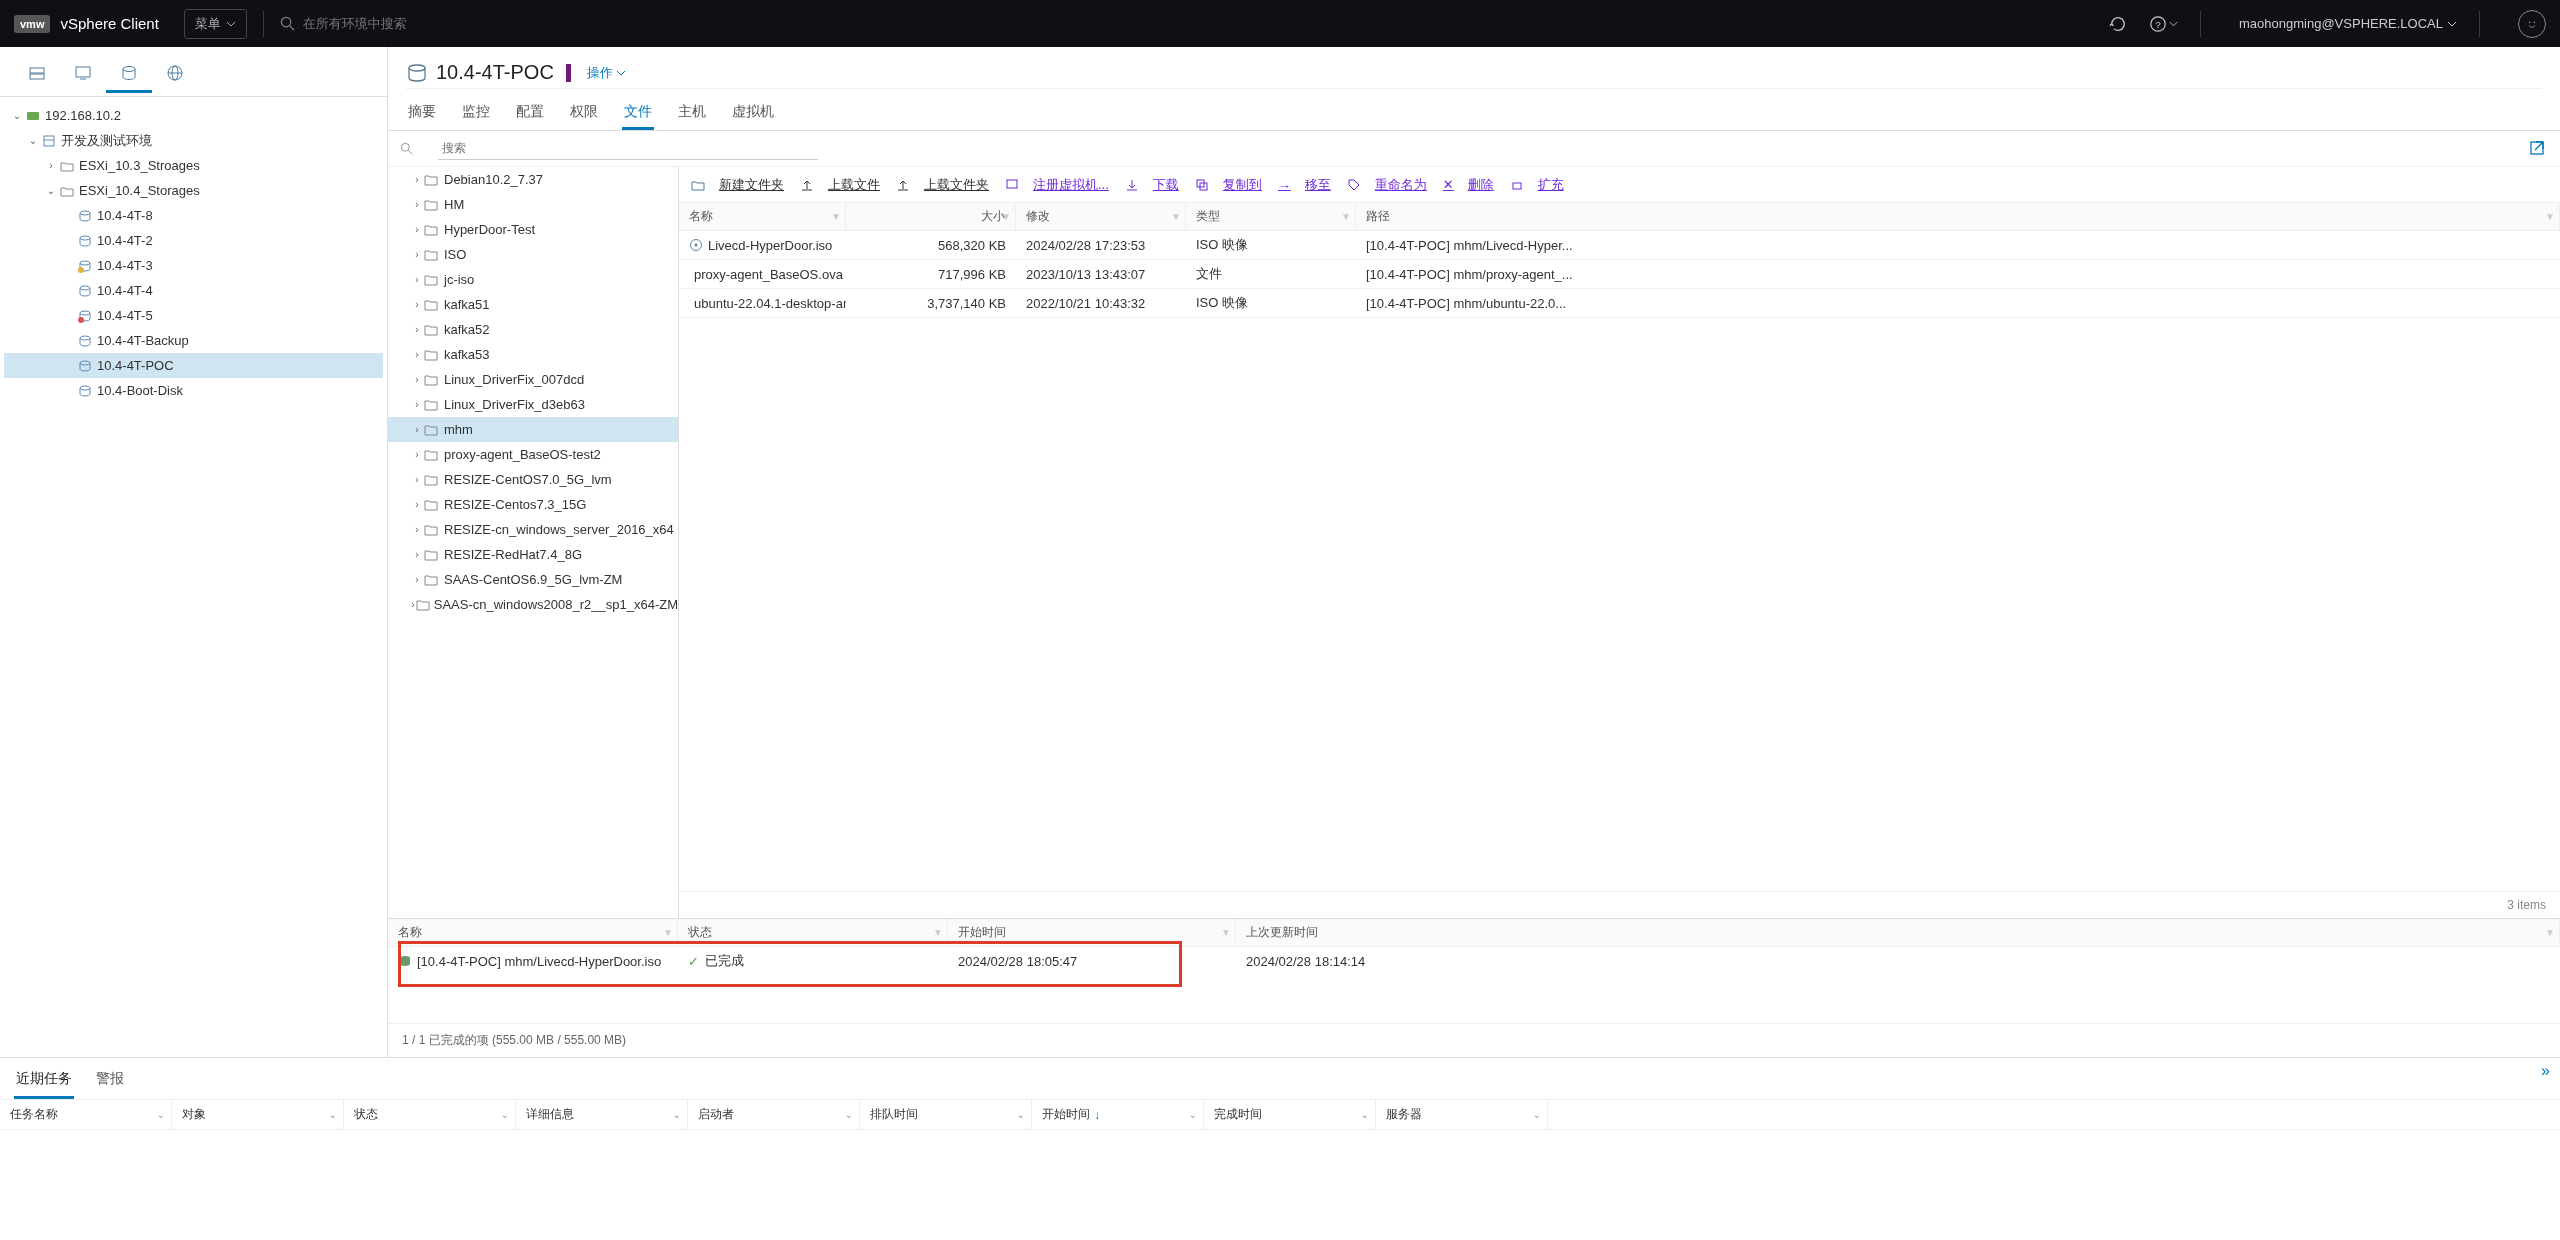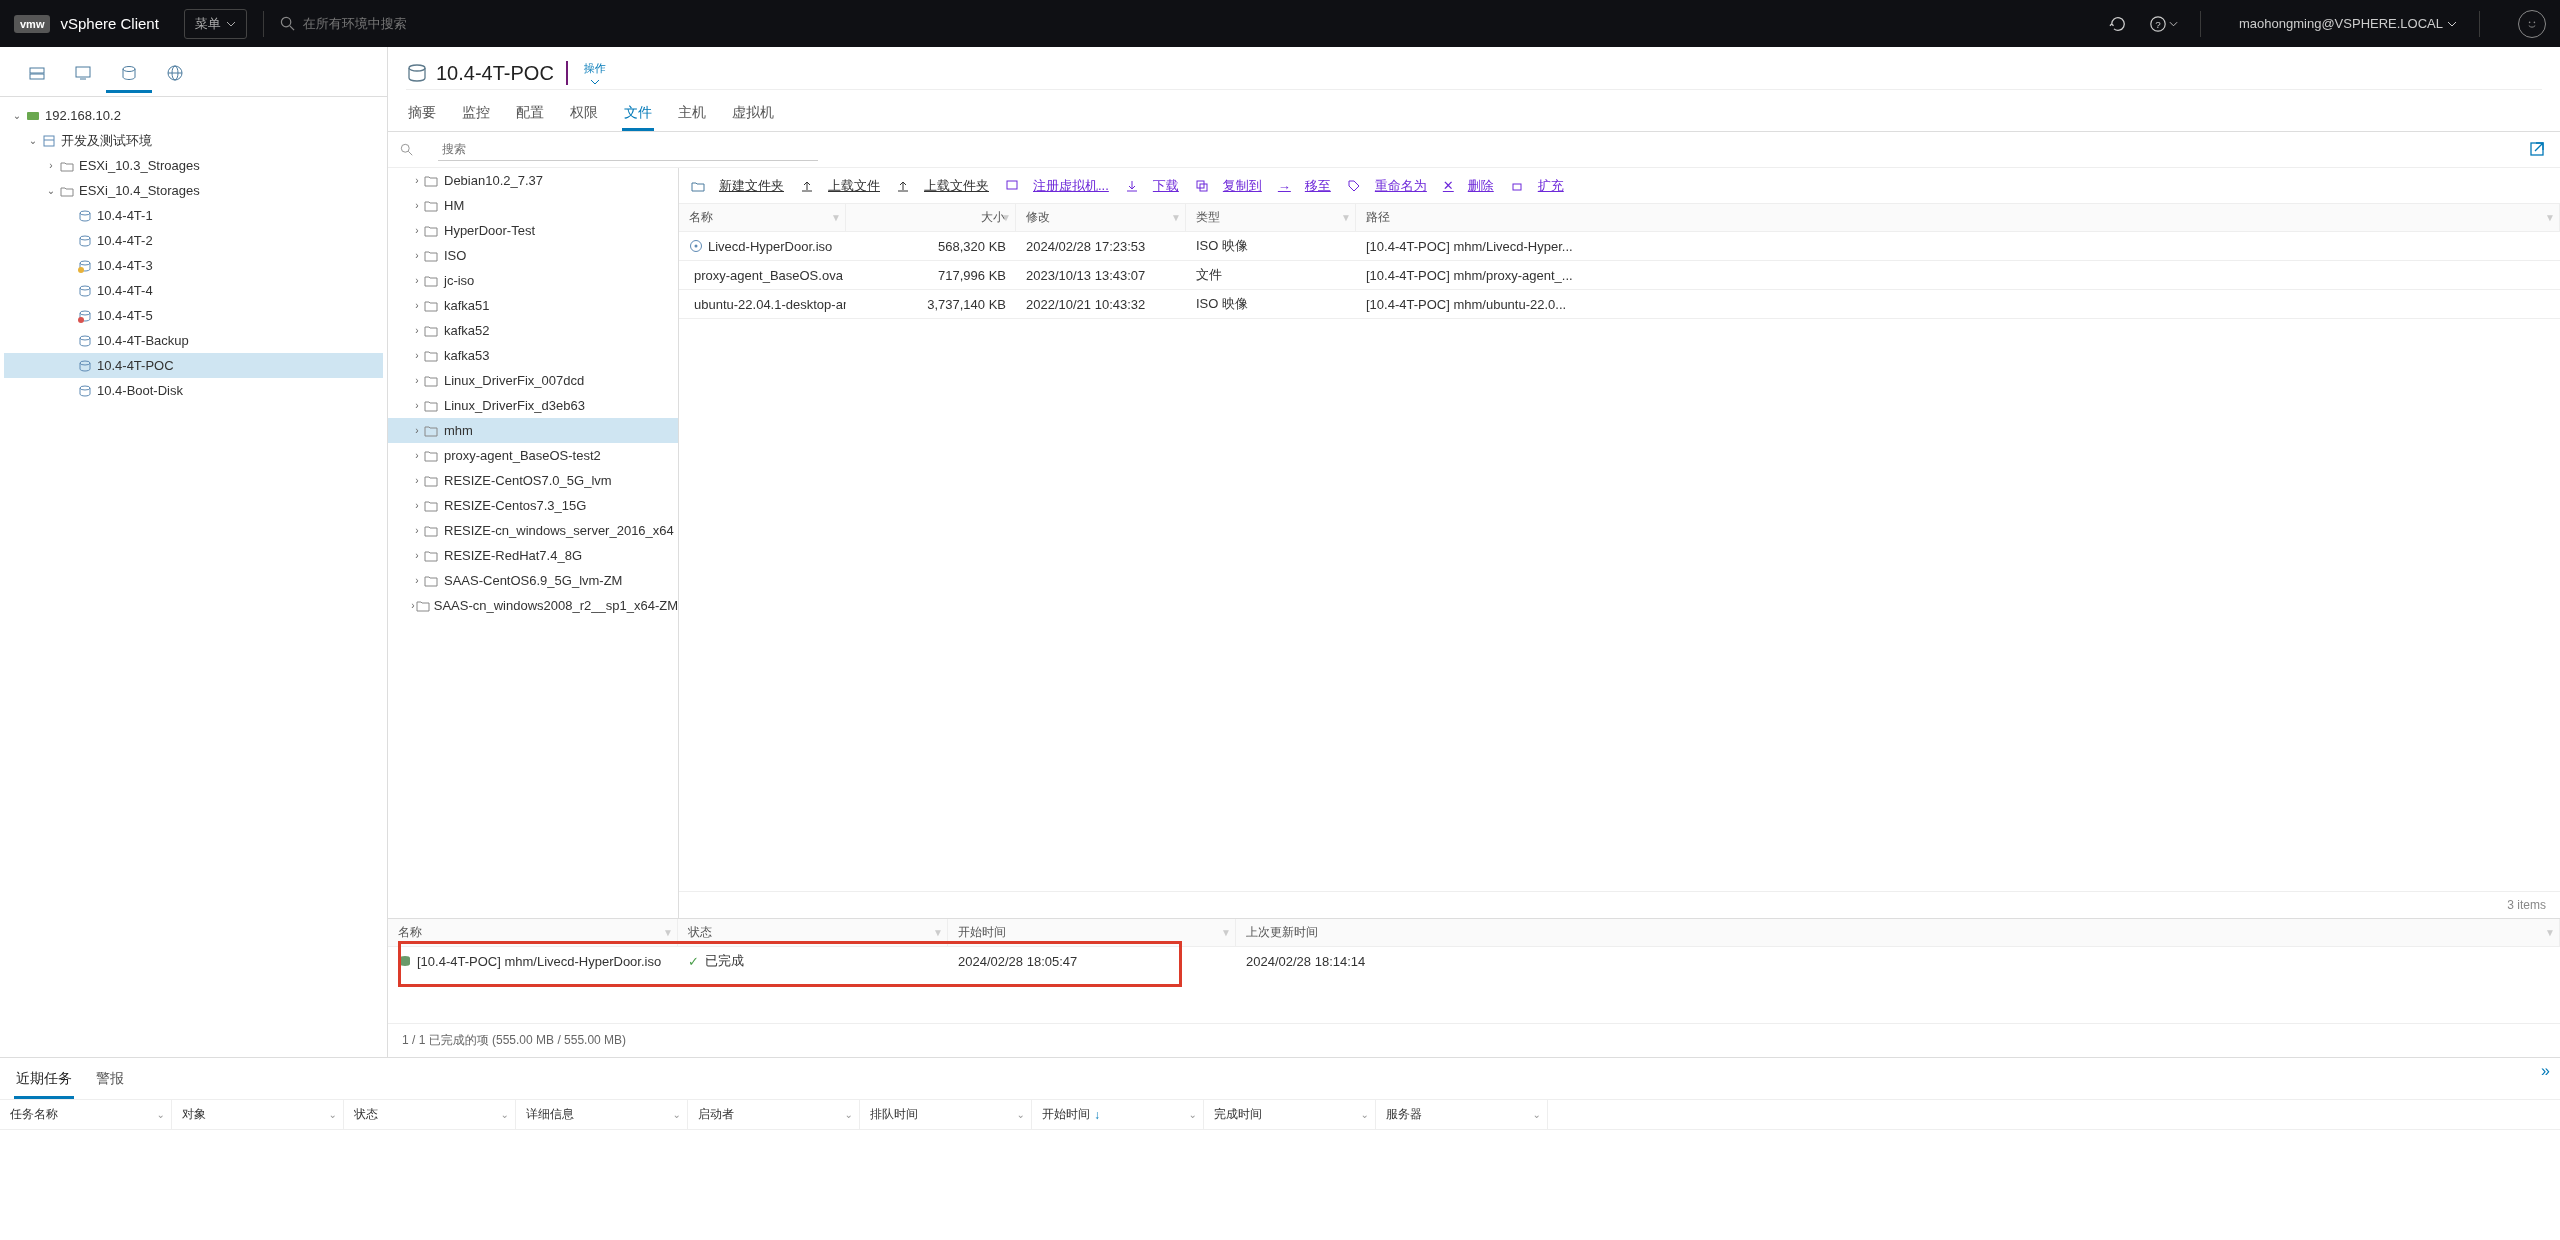--- a/index.html
+++ b/index.html
@@ -28,21 +28,21 @@
 .tree-toggle { width: 14px; color: #666; font-size: 10px; text-align:center; }
 .tree-icon { width: 18px; display:flex; align-items:center; justify-content:center; margin-right:3px;}
 .tree-icon svg{width:14px;height:14px;}
 .indent-0{padding-left:6px;} .indent-1{padding-left:22px;} .indent-2{padding-left:40px;} .indent-3{padding-left:58px;}
 
 .content-col { flex: 1; display: flex; flex-direction: column; overflow:hidden; }
 .obj-header { padding: 14px 18px 0 18px; }
 .obj-title-row { display:flex; align-items:center; gap:12px; border-bottom:1px solid #eee; padding-bottom:4px;}
 .obj-title { font-size: 20px; display:flex; align-items:center; gap:8px; color:#222;}
 .obj-title svg{width:22px;height:22px; color:#5d7a8c;}
-.actions-link { color:#0279b8; font-size:11px; border-left:2px solid #701a75; padding-left:16px; display:flex; align-items:center; gap:3px;flex-direction:column;}
+.actions-link { color:#0279b8; font-size:13px; border-left:5px solid #701a75; padding-left:16px; display:flex; align-items:center; gap:3px;}
 .obj-tabs { display:flex; gap:22px; padding: 8px 18px 0 18px; border-bottom:1px solid #ddd; }
 .obj-tab { font-size:14px; padding:6px 2px; color:#555; cursor:pointer; border-bottom:3px solid transparent;}
 .obj-tab.active { color:#0279b8; border-bottom-color:#0279b8; font-weight:500;}
 
 .file-area { flex:1; display:flex; flex-direction:column; overflow:hidden; padding:0;}
 .file-search { padding:6px 12px; display:flex; align-items:center; gap:24px; }
 .file-search input { border:none; border-bottom:1px solid #ccc; padding:4px; width:380px; font-size:12px; outline:none;}
 .file-search-ext{ margin-left:auto; color:#0279b8; width:20px; height:20px;}
 .file-body { flex:1; display:flex; overflow:hidden; border-top:1px solid #eee;}
 .folder-tree { width:291px; border-right:1px solid #ddd; overflow:auto; }
@@ -210,21 +210,21 @@
           <span>ESXi_10.4_Storages</span>
         </div>
         <div class="tree-row indent-3">
           <span class="tree-toggle"></span>
           <span class="tree-icon">
             <svg viewBox="0 0 14 14">
               <ellipse cx="7" cy="4" rx="5" ry="2" stroke="#5e8ab4" fill="none"></ellipse>
               <path d="M2 4v6c0 1.1 2.2 2 5 2s5-.9 5-2V4" stroke="#5e8ab4" fill="none"></path>
             </svg>
           </span>
-          <span>10.4-4T-1</span>
+          <span>10.4-4T-8</span>
         </div>
         <div class="tree-row indent-3">
           <span class="tree-toggle"></span>
           <span class="tree-icon">
             <svg viewBox="0 0 14 14">
               <ellipse cx="7" cy="4" rx="5" ry="2" stroke="#5e8ab4" fill="none"></ellipse>
               <path d="M2 4v6c0 1.1 2.2 2 5 2s5-.9 5-2V4" stroke="#5e8ab4" fill="none"></path>
             </svg>
           </span>
           <span>10.4-4T-2</span>

